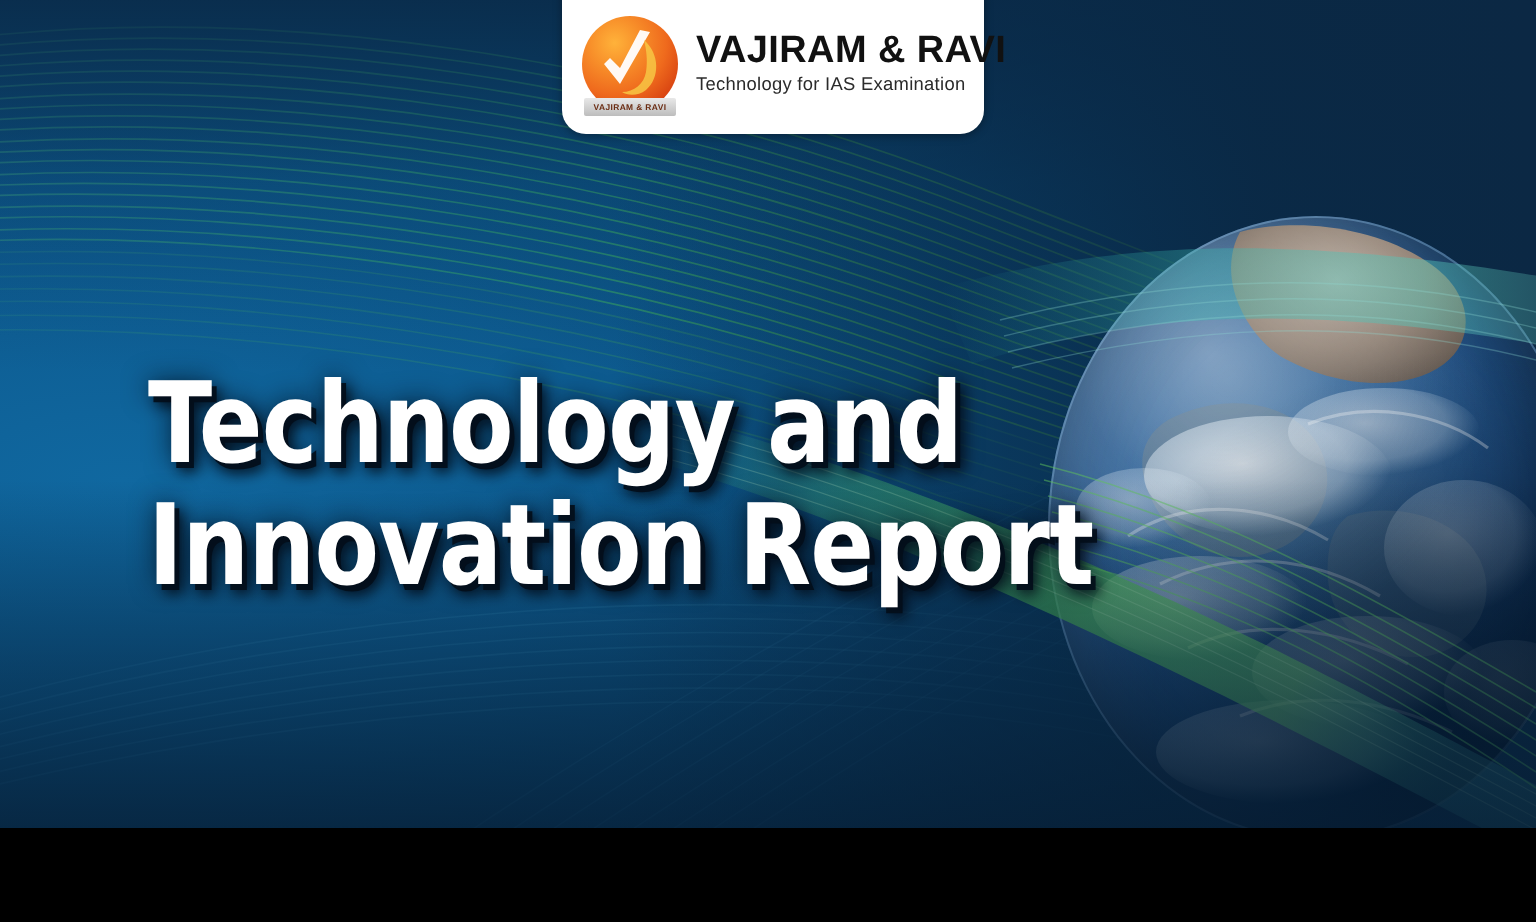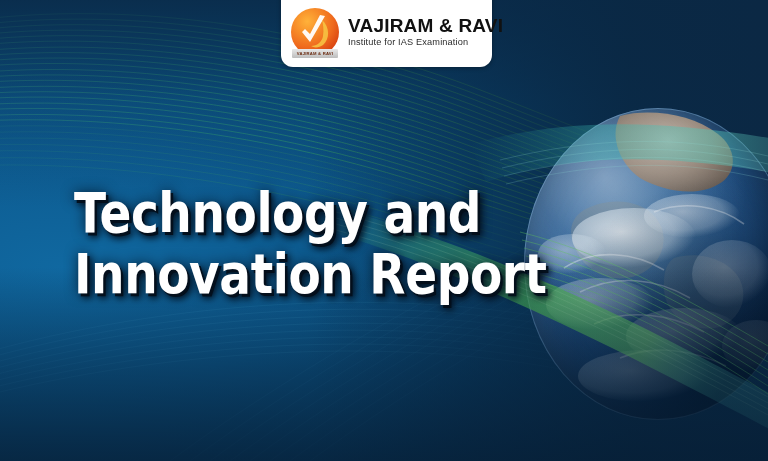--- a/index.html
+++ b/index.html
@@ -3,21 +3,21 @@
 <meta charset="utf-8">
 <style>
   html, body {
     margin: 0;
     padding: 0;
     background: #000;
   }
   #banner {
     position: relative;
     width: 768px;
-    height: 461px;
+    height: 414px;
     overflow: hidden;
     font-family: "Liberation Sans", sans-serif;
     background: #0f172a;
   }
 
   
   .bg-base {
     position: absolute;
     inset: 0;
     background:
@@ -389,21 +389,21 @@
       <svg class="logo-check" viewBox="0 0 52 52">
         <path d="M 13,25 L 21,35 L 36,9 L 31,8 L 21,27 L 16,22 Z" fill="#ffffff" opacity="0.95"></path>
         <path d="M 33,13 C 41,20 41,32 34,38 C 30,41 25,41 22,39 C 28,39 33,35 34,29 C 35,23 34,17 33,13 Z" fill="#f7c744" opacity="0.85"></path>
       </svg>
       <div class="logo-ribbon">
         <span>VAJIRAM &amp; RAVI</span>
       </div>
     </div>
     <div class="logo-text">
       <div class="logo-title">VAJIRAM &amp; RAVI</div>
-      <div class="logo-sub">Institute for IAS Examination</div>
+      <div class="logo-sub">Technology for IAS Examination</div>
     </div>
   </div>
 
   <div class="headline">
     <div class="headline-line">Technology and</div>
     <div class="headline-line">Innovation Report</div>
   </div>
 
 </div>
 

